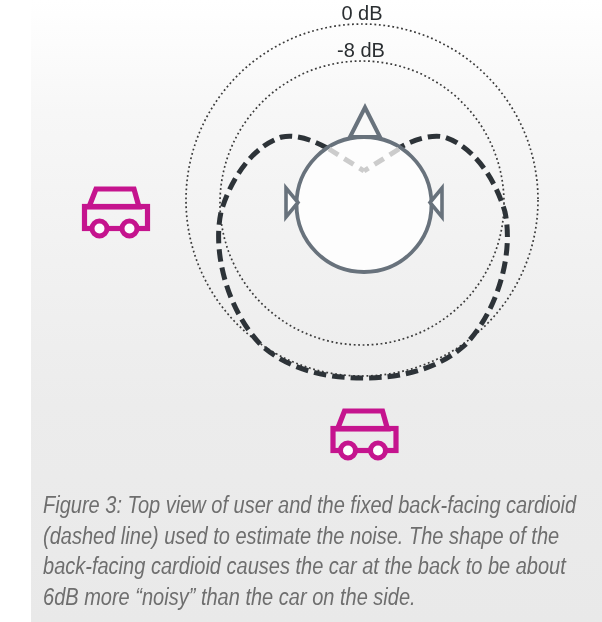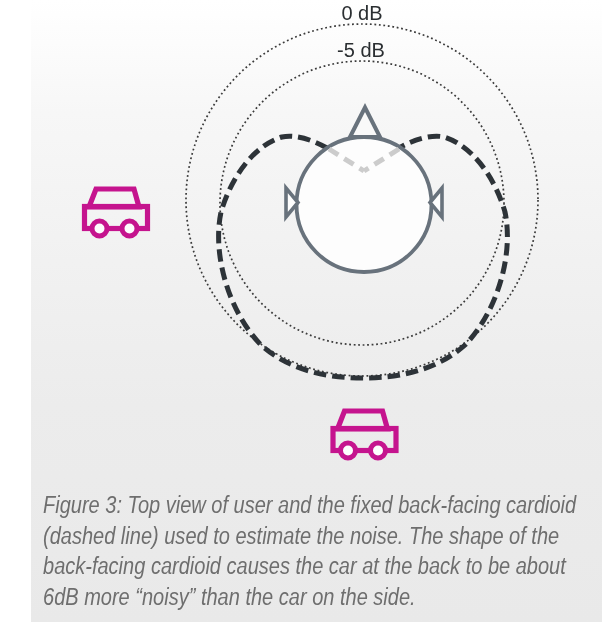--- a/index.html
+++ b/index.html
@@ -74,21 +74,21 @@
 
     <g transform="translate(301.5,410)">
       <polygon class="car-line" points="12,1 50,1 55,19 5,19"></polygon>
       <rect class="car-line" x="0.5" y="18.5" width="63" height="22"></rect>
       <circle class="wheel" cx="15.5" cy="40.5" r="7.5"></circle>
       <circle class="wheel" cx="45.5" cy="40.5" r="7.5"></circle>
     </g>
   </svg>
 
   <div class="ring-label" style="left:331px;top:2px;">0 dB</div>
-  <div class="ring-label" style="left:330px;top:39px;">-5 dB</div>
+  <div class="ring-label" style="left:330px;top:39px;">-8 dB</div>
 
   <div class="caption">
     <div class="cap-line">Figure 3: Top view of user and the fixed back-facing cardioid</div>
     <div class="cap-line">(dashed line) used to estimate the noise. The shape of the</div>
     <div class="cap-line">back-facing cardioid causes the car at the back to be about</div>
     <div class="cap-line">6dB more “noisy” than the car on the side.</div>
   </div>
 
 </div>
 

